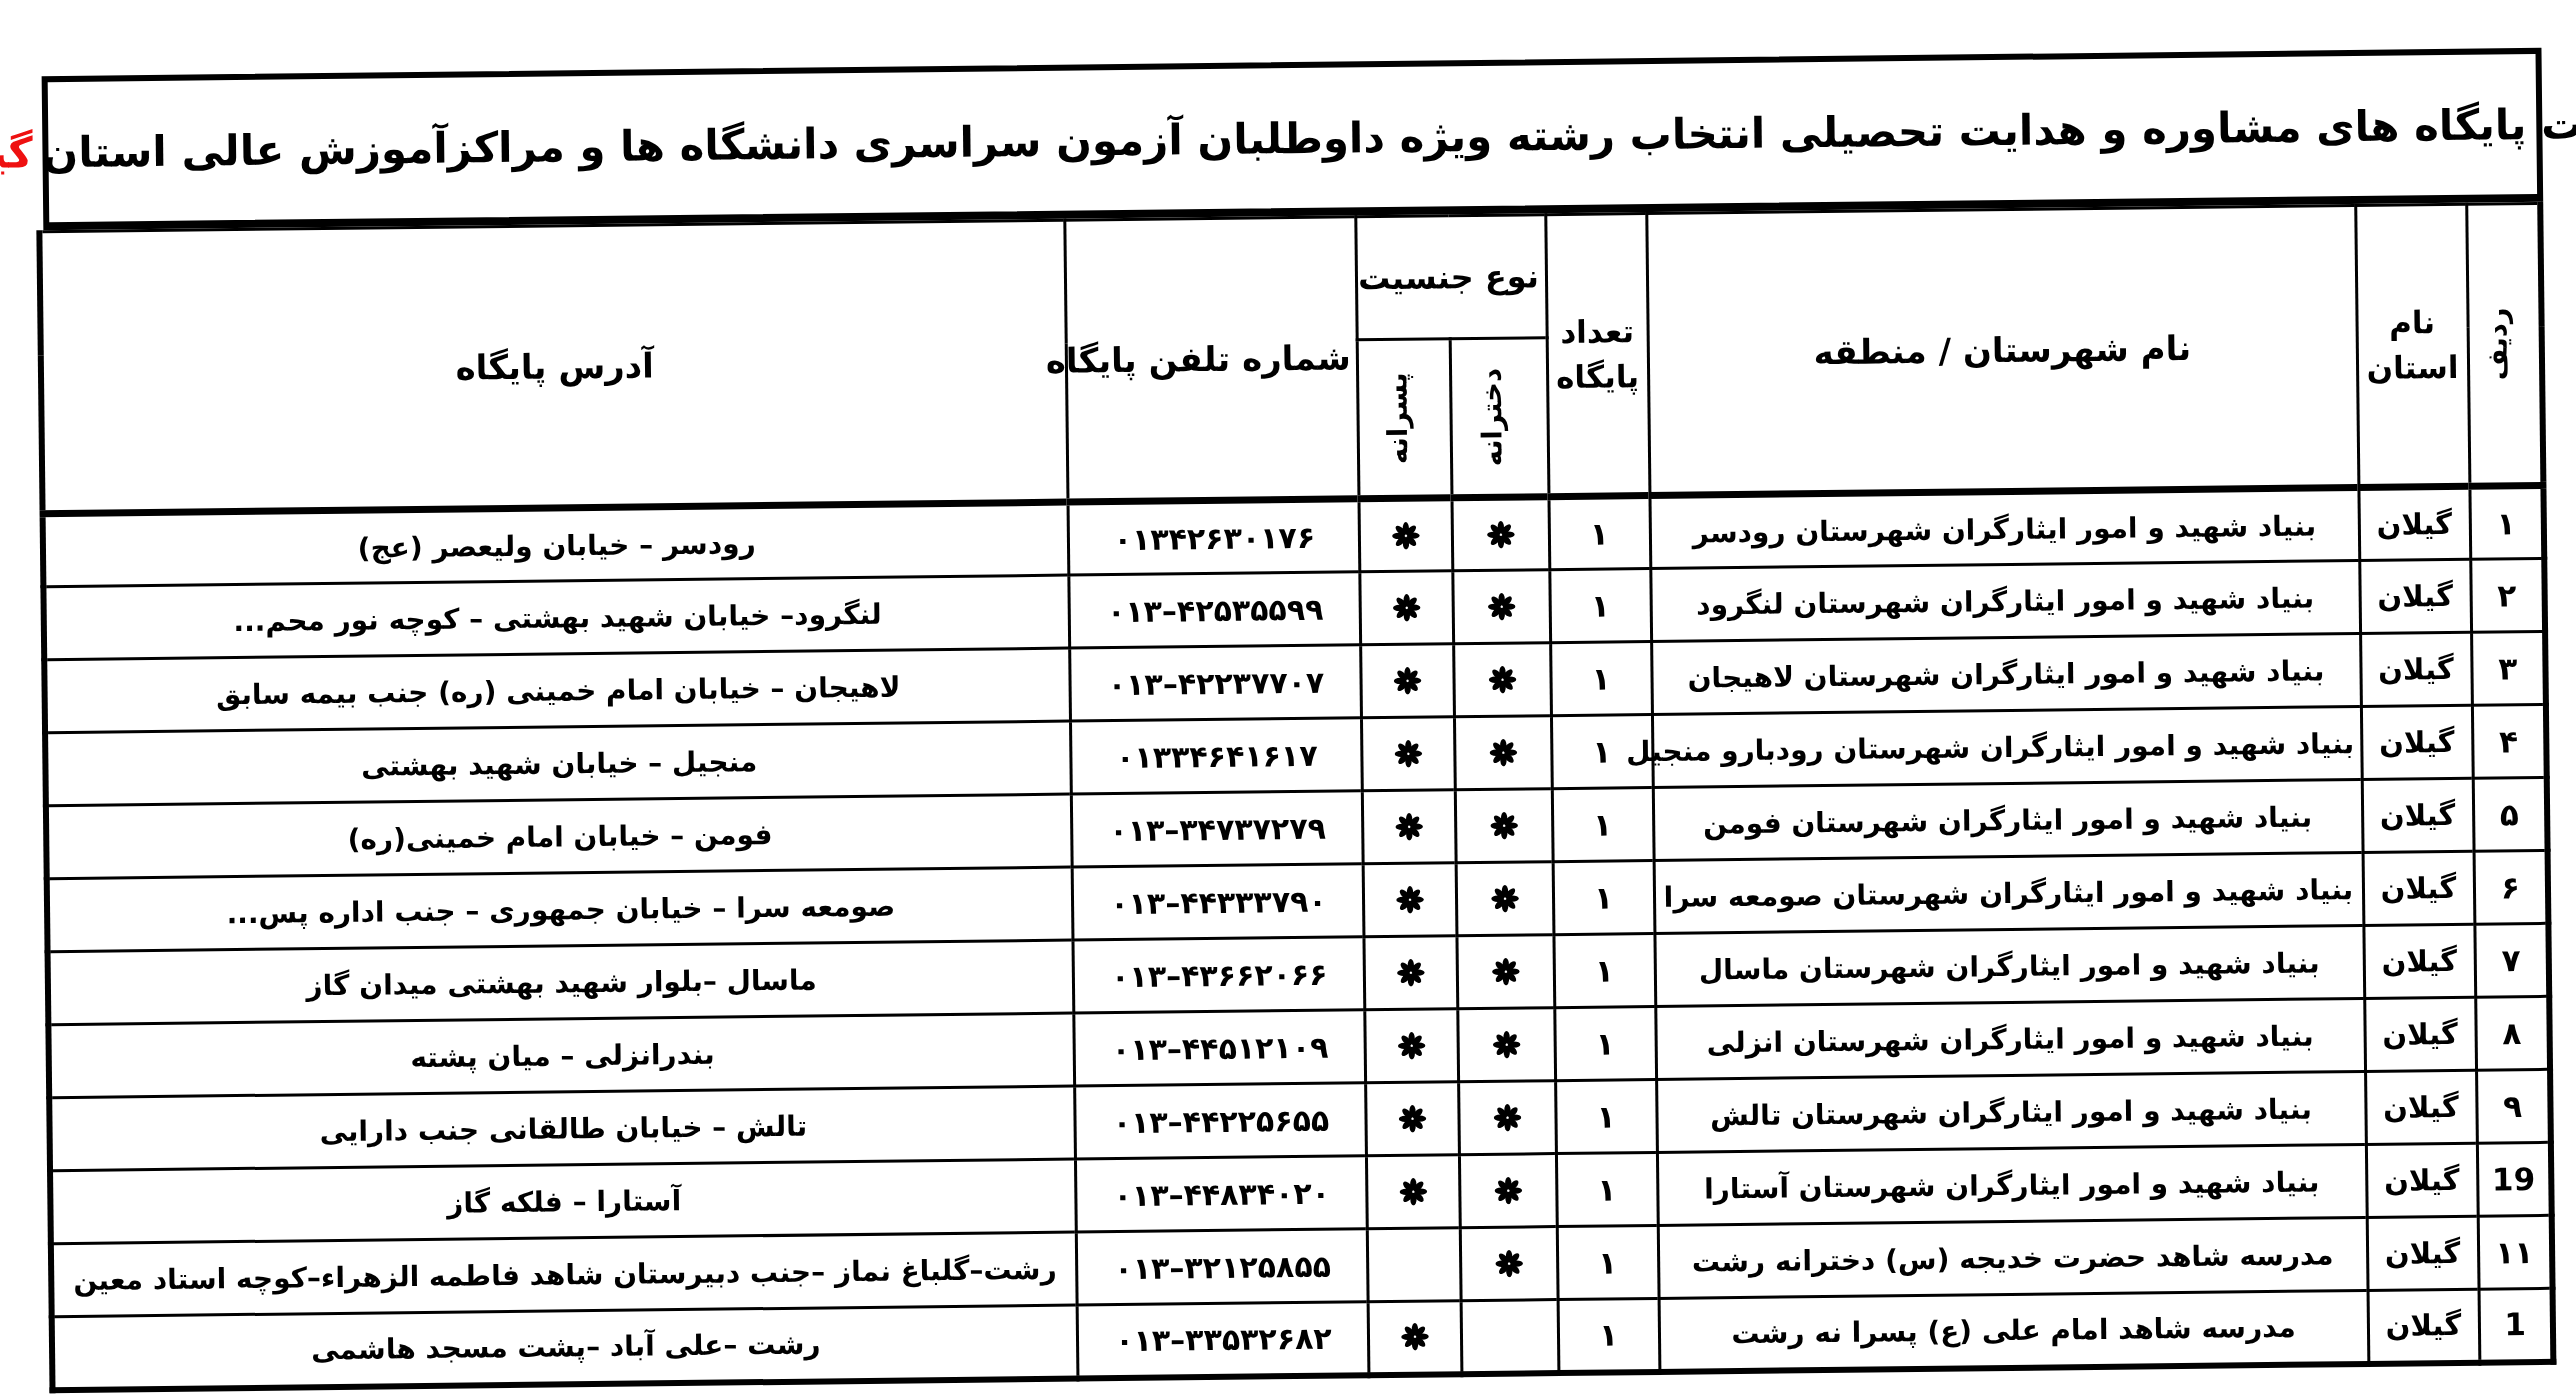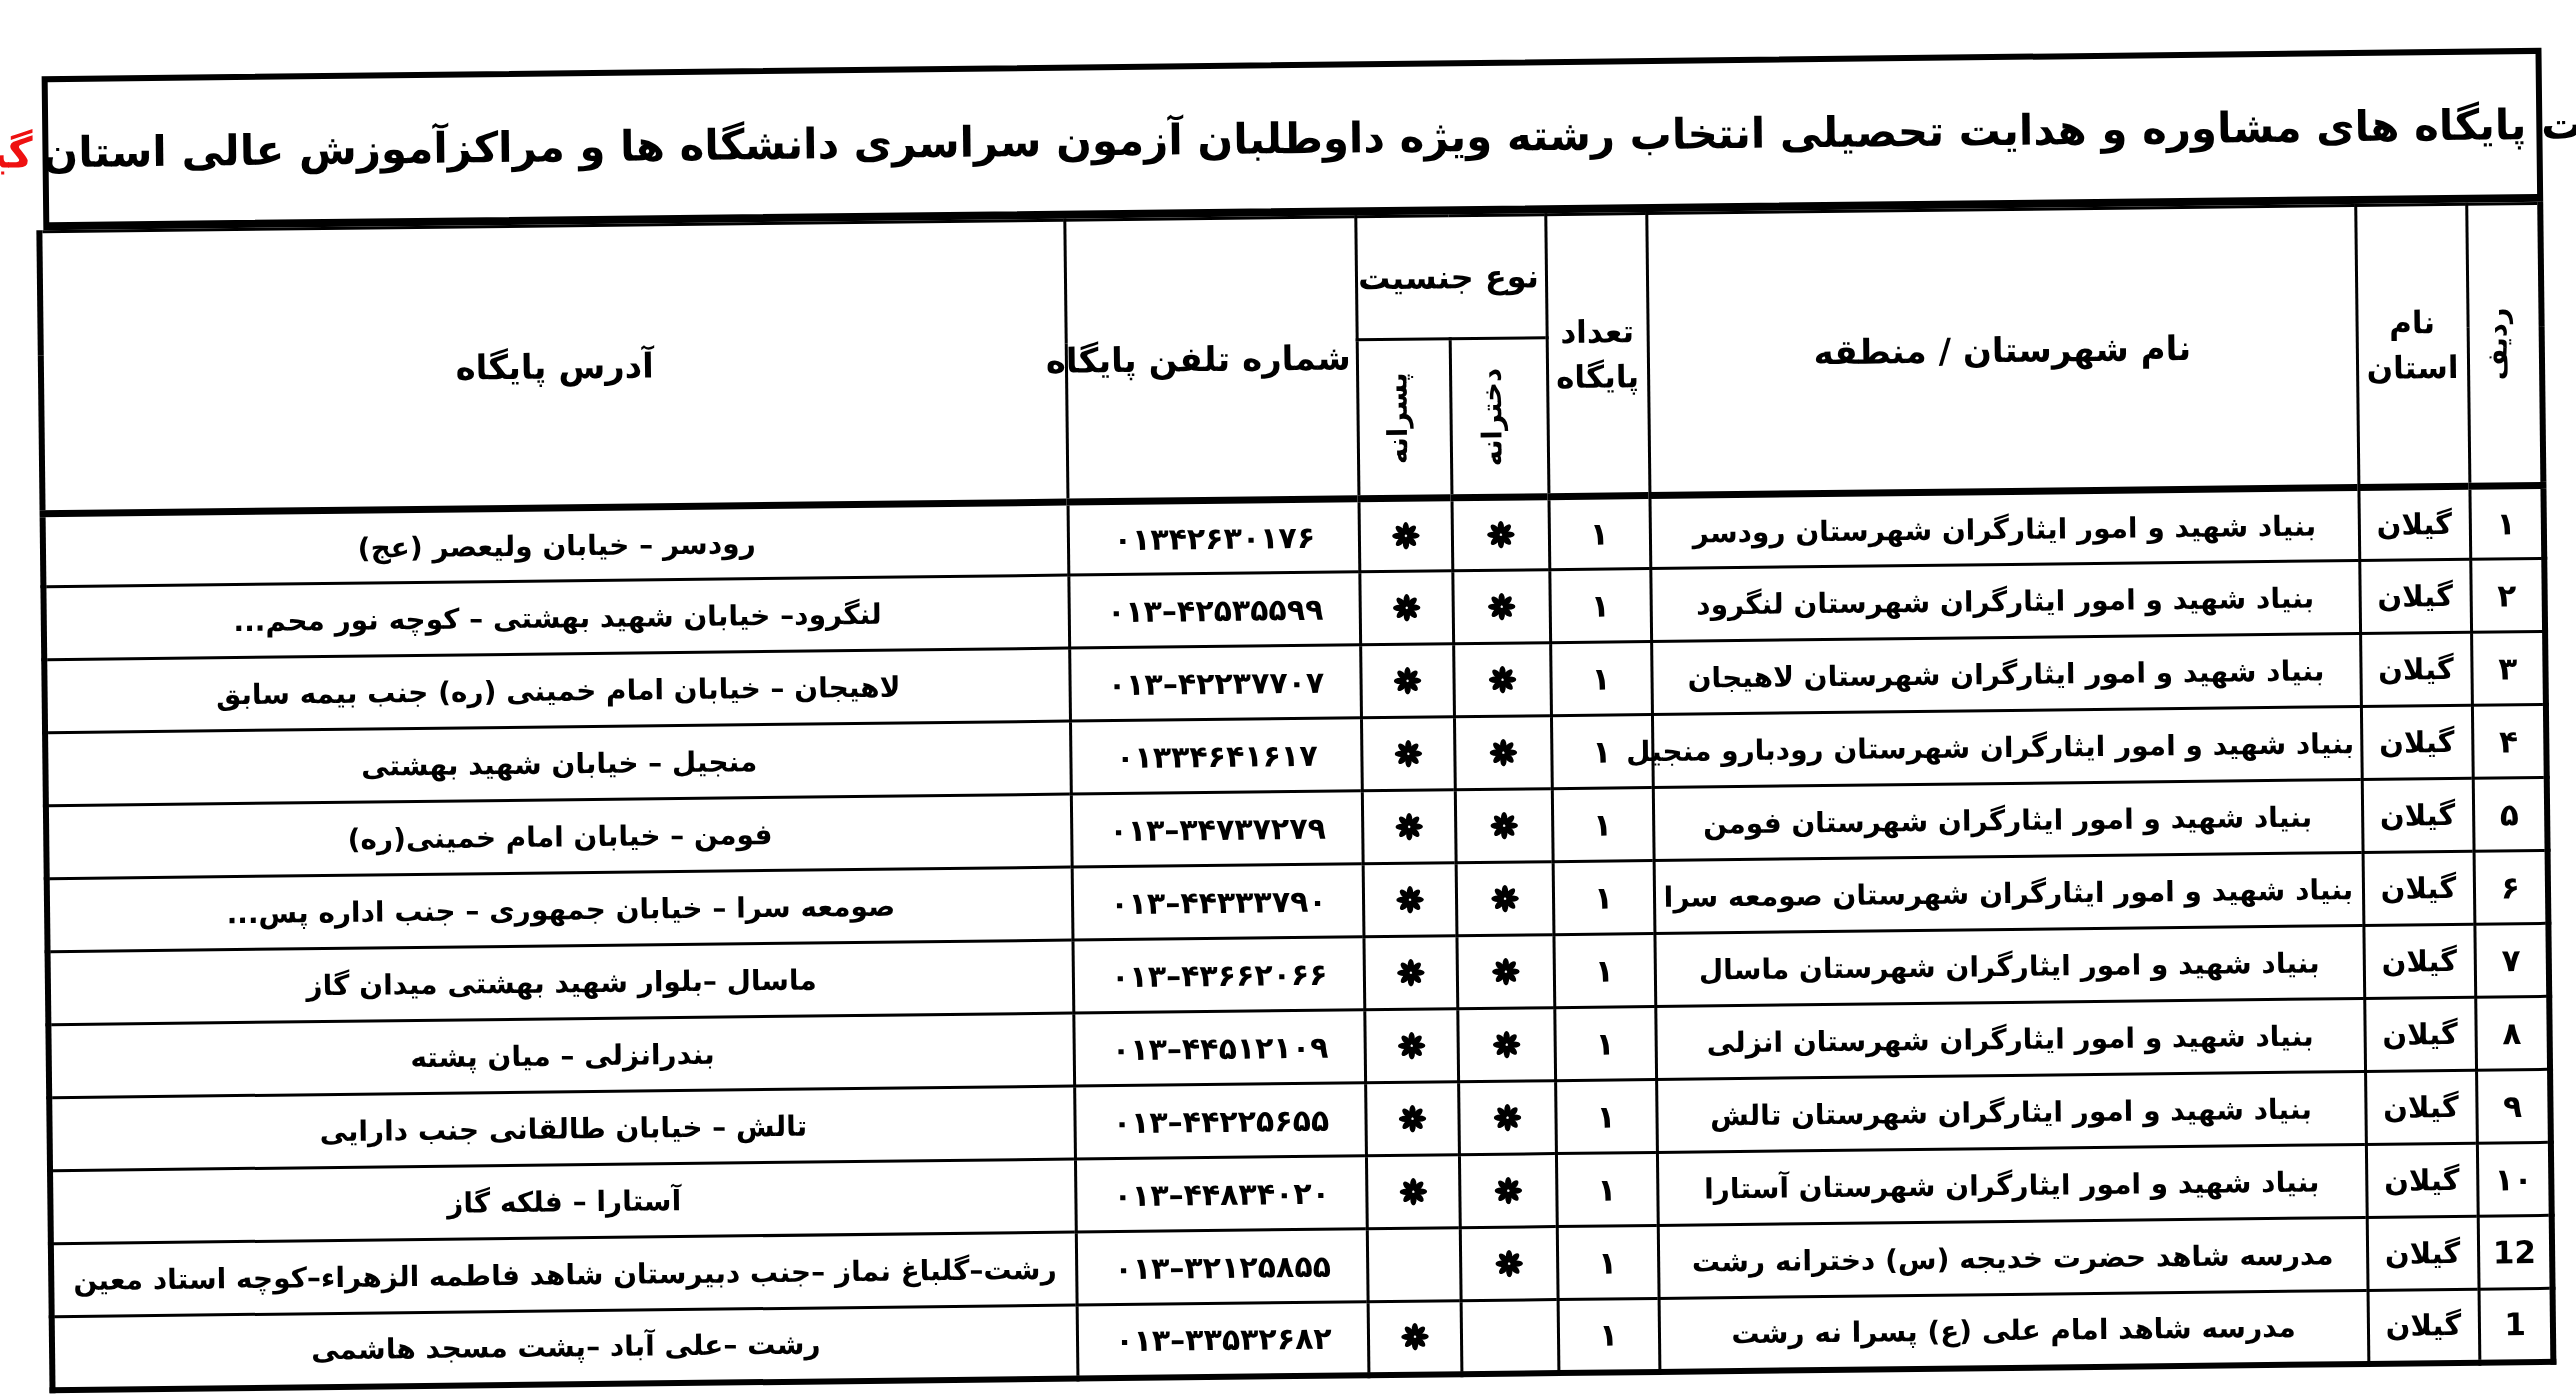--- a/index.html
+++ b/index.html
@@ -393,21 +393,21 @@
                 <ellipse cx="0" cy="-5.3" rx="2.25" ry="4.5" transform="rotate(180)"></ellipse>
                 <ellipse cx="0" cy="-5.3" rx="2.25" ry="4.5" transform="rotate(225)"></ellipse>
                 <ellipse cx="0" cy="-5.3" rx="2.25" ry="4.5" transform="rotate(270)"></ellipse>
                 <ellipse cx="0" cy="-5.3" rx="2.25" ry="4.5" transform="rotate(315)"></ellipse>
               </g>
             </svg></td>
           <td class="c-phone">۰۱۳–۴۴۲۲۵۶۵۵</td>
           <td class="c-addr">تالش – خیابان طالقانی جنب دارایی</td>
         </tr>
         <tr>
-          <td class="c-no">۱۰</td>
+          <td class="c-no">19</td>
           <td class="c-prov">گیلان</td>
           <td class="c-city">بنیاد شهید و امور ایثارگران شهرستان  آستارا</td>
           <td class="c-count">۱</td>
           <td class="c-gender"><svg class="mark-svg" width="28" height="28" viewBox="-10 -10 20 20" fill="#000">
               <g>
                 <ellipse cx="0" cy="-5.3" rx="2.25" ry="4.5" transform="rotate(0)"></ellipse>
                 <ellipse cx="0" cy="-5.3" rx="2.25" ry="4.5" transform="rotate(45)"></ellipse>
                 <ellipse cx="0" cy="-5.3" rx="2.25" ry="4.5" transform="rotate(90)"></ellipse>
                 <ellipse cx="0" cy="-5.3" rx="2.25" ry="4.5" transform="rotate(135)"></ellipse>
                 <ellipse cx="0" cy="-5.3" rx="2.25" ry="4.5" transform="rotate(180)"></ellipse>
@@ -425,21 +425,21 @@
                 <ellipse cx="0" cy="-5.3" rx="2.25" ry="4.5" transform="rotate(180)"></ellipse>
                 <ellipse cx="0" cy="-5.3" rx="2.25" ry="4.5" transform="rotate(225)"></ellipse>
                 <ellipse cx="0" cy="-5.3" rx="2.25" ry="4.5" transform="rotate(270)"></ellipse>
                 <ellipse cx="0" cy="-5.3" rx="2.25" ry="4.5" transform="rotate(315)"></ellipse>
               </g>
             </svg></td>
           <td class="c-phone">۰۱۳–۴۴۸۳۴۰۲۰</td>
           <td class="c-addr">آستارا – فلکه گاز</td>
         </tr>
         <tr>
-          <td class="c-no">12</td>
+          <td class="c-no">۱۱</td>
           <td class="c-prov">گیلان</td>
           <td class="c-city">مدرسه شاهد حضرت خدیجه (س) دخترانه  رشت</td>
           <td class="c-count">۱</td>
           <td class="c-gender"><svg class="mark-svg" width="28" height="28" viewBox="-10 -10 20 20" fill="#000">
               <g>
                 <ellipse cx="0" cy="-5.3" rx="2.25" ry="4.5" transform="rotate(0)"></ellipse>
                 <ellipse cx="0" cy="-5.3" rx="2.25" ry="4.5" transform="rotate(45)"></ellipse>
                 <ellipse cx="0" cy="-5.3" rx="2.25" ry="4.5" transform="rotate(90)"></ellipse>
                 <ellipse cx="0" cy="-5.3" rx="2.25" ry="4.5" transform="rotate(135)"></ellipse>
                 <ellipse cx="0" cy="-5.3" rx="2.25" ry="4.5" transform="rotate(180)"></ellipse>

